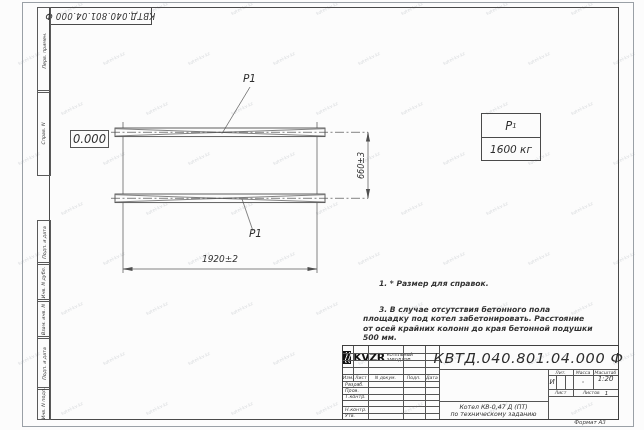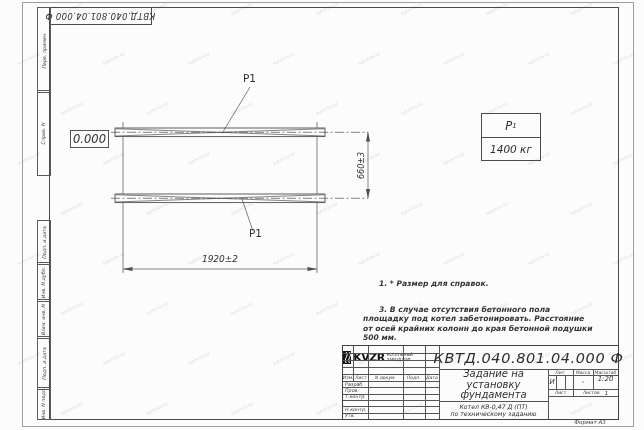--- a/index.html
+++ b/index.html
@@ -12,21 +12,21 @@
   .frame{left:49px;top:7px;width:568px;height:411px;border:1.2px solid #4a4a4a;}
   
   .vcell{position:absolute;left:37px;width:12px;border:0.7px solid #5a5a5a;display:flex;align-items:center;justify-content:center;background:transparent;}
   .vtext{transform:rotate(-90deg);white-space:nowrap;font-size:4.8px;color:#3c3c3c;font-style:italic;}
   
   .top-stamp{left:49px;top:7px;width:101px;height:16px;border:0.9px solid #4a4a4a;display:flex;align-items:center;justify-content:center;}
   .rot180{transform:rotate(180deg);font-size:8.5px;font-style:italic;letter-spacing:.3px;white-space:nowrap;color:#333;}
   svg.lines{position:absolute;left:0;top:0;}
   .elev{left:70px;top:130px;width:37px;height:16px;border:0.8px solid #555;display:flex;align-items:center;justify-content:center;font-size:11.5px;font-style:italic;}
   .axis-label{left:74px;top:149px;font-size:12px;font-style:italic;letter-spacing:.4px;white-space:nowrap;}
-  .p1{font-size:10.5px;}
+  .p1{font-size:10.5px;font-style:italic;}
   .dimh{left:180px;top:254px;width:80px;text-align:center;font-size:9px;font-style:italic;}
   .dimv{left:341px;top:161px;width:40px;height:9px;text-align:center;font-size:8px;font-style:italic;transform:rotate(-90deg);}
   .load-table{left:481px;top:113px;width:58px;height:46px;border:0.9px solid #4a4a4a;}
   .lt-top{height:23px;border-bottom:0.9px solid #4a4a4a;display:flex;align-items:center;justify-content:center;font-size:11.5px;font-style:italic;}
   .lt-top sub{font-size:7px;}
   .lt-bottom{height:22px;display:flex;align-items:center;justify-content:center;font-size:10.5px;font-style:italic;}
   .notes{left:347px;top:263px;width:263px;font-size:7.6px;line-height:9.6px;font-style:italic;color:#333;}
   .notes p{margin:16px;text-indent:16px;font-weight:bold;}
   
   .tb{left:342px;top:345px;width:275px;height:73px;border:1.1px solid #3f3f3f;font-style:italic;}
@@ -187,21 +187,21 @@
   <div class="abs p1" style="left:243px;top:72px">P1</div>
   <div class="abs p1" style="left:249px;top:227px">P1</div>
   <div class="abs dimh">1920±2</div>
   <div class="abs dimv">660±3</div>
 
   <div class="abs load-table">
     <div class="lt-top">
       <span>P</span>
         <sub>1</sub>
     </div>
-    <div class="lt-bottom">1400 кг</div>
+    <div class="lt-bottom">1600 кг</div>
   </div>
 
   <div class="abs notes">
     <p>1. * Размер для справок.</p>
     <p>3. В случае отсутствия бетонного пола площадку под котел забетонировать. Расстояние от осей крайних колонн до края бетонной подушки 500 мм.</p>
   </div>
 
   <div class="abs tb">
 
     <div class="v" style="left:96px;top:0;height:73px"></div>
@@ -238,23 +238,20 @@
     <div class="cell tiny" style="left:81.8px;top:28px;width:14.2px;height:7px">Дата</div>
 
     <div class="rowlabel" style="top:35px;height:6.3px">Разраб.</div>
     <div class="rowlabel" style="top:41.3px;height:6.3px">Пров.</div>
     <div class="rowlabel" style="top:47.7px;height:6.3px">Т.контр.</div>
     <div class="rowlabel" style="top:54px;height:6.3px"></div>
     <div class="rowlabel" style="top:60.3px;height:6.3px">Н.контр.</div>
     <div class="rowlabel" style="top:66.7px;height:6.3px">Утв.</div>
 
     <div class="cell docnum">КВТД.040.801.04.000  Ф</div>
-    <div class="cell tbtitle pre">Задание на
-установку
-фундамента</div>
     <div class="cell tbprod pre">Котел  КВ-0,47 Д (ПТ)
 по техническому заданию</div>
 
     <div class="cell tiny" style="left:205px;top:23px;width:25px;height:6px">Лит.</div>
     <div class="cell tiny" style="left:230px;top:23px;width:20px;height:6px">Масса</div>
     <div class="cell tiny" style="left:250px;top:23px;width:25px;height:6px">Масштаб</div>
     <div class="cell val" style="left:205px;top:29px;width:8.3px;height:14px">И</div>
     <div class="cell val" style="left:230px;top:29px;width:20px;height:14px">-</div>
     <div class="cell val" style="left:250px;top:26px;width:25px;height:14px">1:20</div>
 

